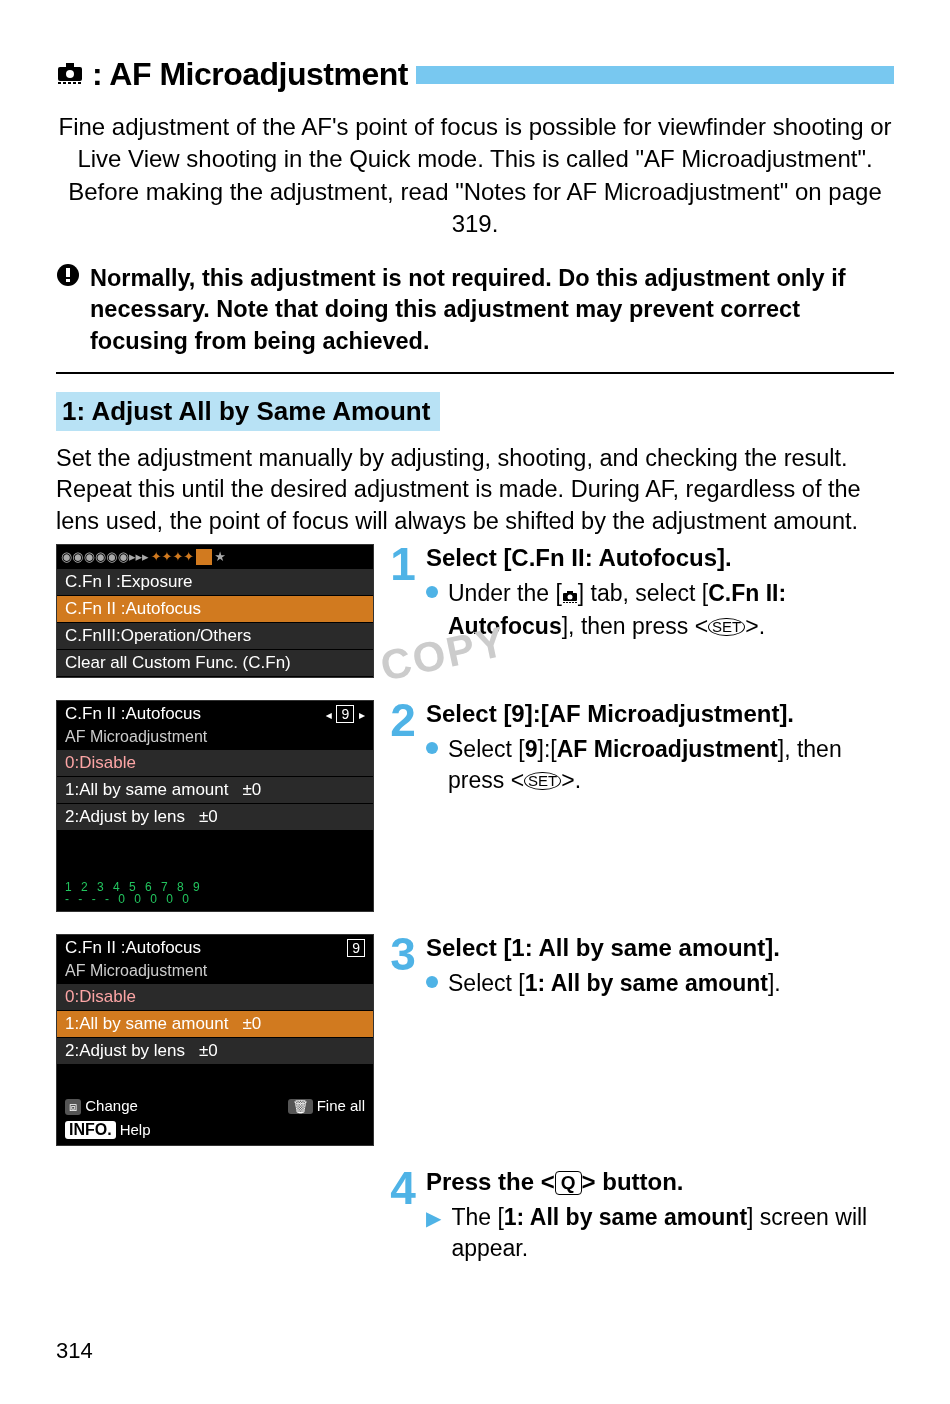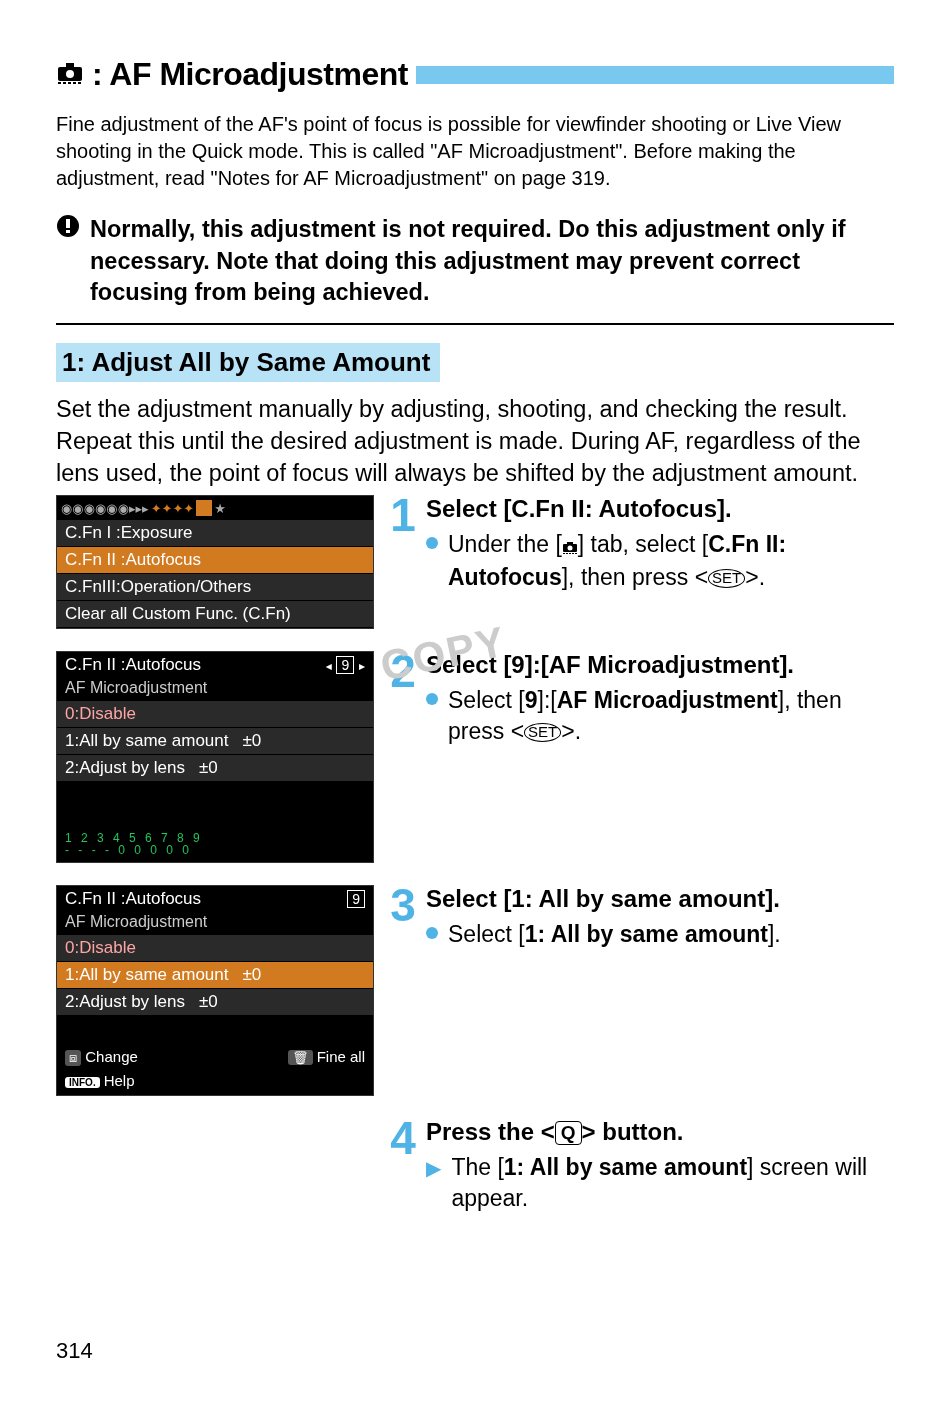--- a/index.html
+++ b/index.html
@@ -8,21 +8,21 @@
     width: 950px;
     height: 1404px;
     background: #fff;
     position: relative;
     color: #000;
   }
   .page { padding: 56px 56px 0 56px; }
   .title-row { display: flex; align-items: center; gap: 8px; margin-bottom: 18px; }
   .title-text { font-size: 32px; font-weight: bold; letter-spacing: -0.5px;}
   .title-bar { flex: 1; height: 18px; background: #78c8f0; }
-  .intro { font-size: 20px; line-height: 1.35; font-family: Arial, sans-serif; margin-bottom: 8px; }
+  .intro { font-size: 24px; line-height: 1.35; font-family: Arial, sans-serif; margin-bottom: 8px; text-align: center; }
   .warn-row { display: flex; gap: 10px; margin: 22px 0 14px 0; }
   .warn-text { font-size: 23.5px; font-weight: bold; line-height: 1.35; }
   .hr { height: 2px; background: #000; margin: 6px 0 18px 0; }
   .section-header { display: inline-block; background: #b8e2f5; font-size: 26px; font-weight: bold; padding: 4px 10px 4px 6px; margin-bottom: 12px;}
   .body-text { font-size: 23.5px; line-height: 1.35; margin-bottom: 6px; }
   .step-row { display: flex; gap: 12px; margin-bottom: 22px; }
   .lcd-col { width: 318px; flex-shrink: 0; }
   .text-col { flex: 1; display: flex; gap: 6px; }
   .step-num { font-size: 46px; font-weight: bold; color: #4fb3e6; line-height: 0.9; font-family: Arial, sans-serif; width: 34px; text-align: center; }
   .step-body { flex: 1; }
@@ -38,21 +38,21 @@
   .lcd-row.hl { background: #d17a1f; color: #fff; }
   .lcd-header { color: #fff; padding: 3px 8px; background: #000; display:flex; justify-content: space-between; align-items:center;}
   .lcd-sub { color: #ccc; font-size: 16px; padding: 1px 8px 4px 8px; background: #000;}
   .lcd-option { display: flex; justify-content: flex-start; gap: 14px; padding: 3px 8px; background: #2a2a2a; border-bottom: 1px solid #000;}
   .lcd-option.hl { background: #d17a1f; }
   .lcd-option.teal { color: #fca5a5; }
   .lcd-black { background: #000; height: 48px; }
   .lcd-digits { font-size: 12px; letter-spacing: 3px; color: #22c55e; padding: 2px 8px 6px 8px; background:#000; line-height:1;}
   .lcd-footer { display: flex; justify-content: space-between; padding: 4px 8px; background: #000; font-size: 15px;}
   .lcd-footer-2 { padding: 2px 8px 6px; background: #000; font-size: 15px;}
-  .pill { display:inline-block; background:#fff; color:#000; border-radius:3px; padding:0 4px; font-size:10px; font-weight:bold; margin-right:4px;}
+  .pill { display:inline-block; background:#fff; color:#000; border-radius:3px; padding:0 4px; font-size:16px; font-weight:bold; margin-right:4px;}
   .pill-dark { display:inline-block; background:#555; color:#fff; border-radius:3px; padding:0 4px; font-size:13px; margin-right:4px;}
   .badge9 { border:1px solid #fff; padding:0 4px; font-size:14px;}
   .tab-o { width:16px; height:16px; background:#d17a1f; display:inline-block;}
   .watermark { position: absolute; left: 380px; top: 630px; font-size: 42px; color: #ccc; transform: rotate(-12deg); font-weight: bold; letter-spacing: 2px; pointer-events:none; z-index:0;}
   .circled { display:inline-block; border:1.5px solid #000; border-radius:50%; font-size:15px; padding:0 3px; vertical-align:2px; line-height:1.1;}
   .cam-icon { display:inline-block; vertical-align:-2px;}
   .tabstrip { display:flex; gap:2px; padding:4px 4px; background:#000; align-items:center; font-size:13px; color:#aaa;}
   .tabstrip span { display:inline-block;}
 </style>
 </head>

